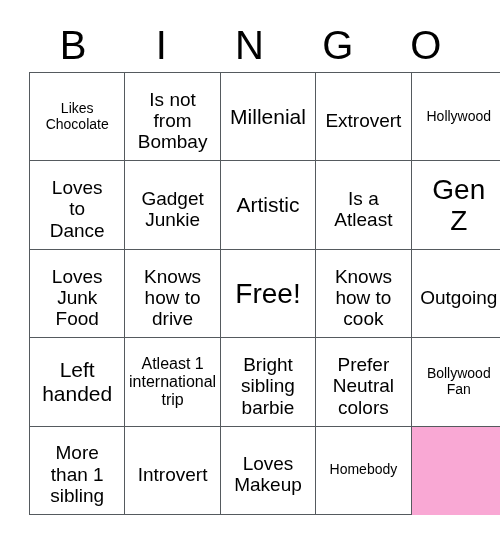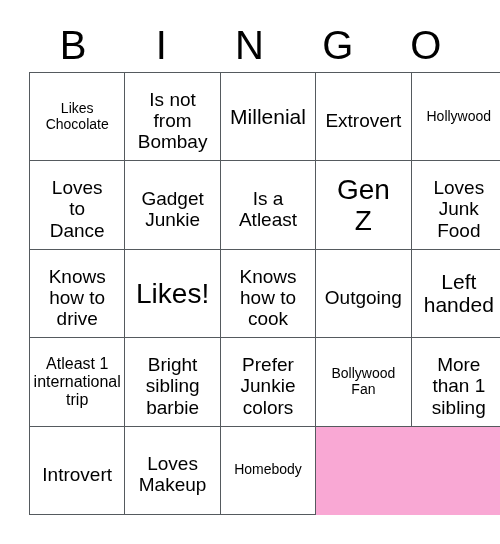--- a/index.html
+++ b/index.html
@@ -120,40 +120,43 @@
       </div>
       <div class="bingo-cell sz-md">
         <span class="cell-text">Loves
 to
 Dance</span>
       </div>
       <div class="bingo-cell sz-md">
         <span class="cell-text">Gadget
 Junkie</span>
       </div>
+      <div class="bingo-cell sz-lg">
+        <span class="cell-text">Artistic</span>
+      </div>
       <div class="bingo-cell sz-md">
         <span class="cell-text">Is a
 Atleast</span>
       </div>
       <div class="bingo-cell sz-xl">
         <span class="cell-text">Gen
 Z</span>
       </div>
       <div class="bingo-cell sz-md">
         <span class="cell-text">Loves
 Junk
 Food</span>
       </div>
       <div class="bingo-cell sz-md">
         <span class="cell-text">Knows
 how to
 drive</span>
       </div>
       <div class="bingo-cell sz-xl">
-        <span class="cell-text">Likes!</span>
+        <span class="cell-text">Free!</span>
       </div>
       <div class="bingo-cell sz-md">
         <span class="cell-text">Knows
 how to
 cook</span>
       </div>
       <div class="bingo-cell sz-md">
         <span class="cell-text">Outgoing</span>
       </div>
       <div class="bingo-cell sz-lg">
@@ -165,21 +168,21 @@
 international
 trip</span>
       </div>
       <div class="bingo-cell sz-md">
         <span class="cell-text">Bright
 sibling
 barbie</span>
       </div>
       <div class="bingo-cell sz-md">
         <span class="cell-text">Prefer
-Junkie
+Neutral
 colors</span>
       </div>
       <div class="bingo-cell sz-sm">
         <span class="cell-text">Bollywood
 Fan</span>
       </div>
       <div class="bingo-cell sz-md">
         <span class="cell-text">More
 than 1
 sibling</span>

